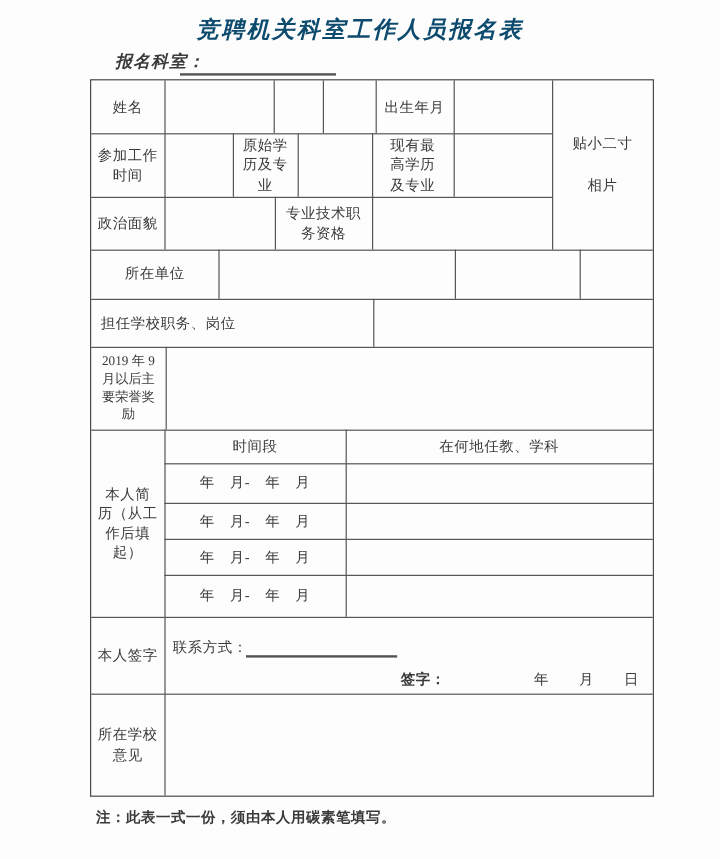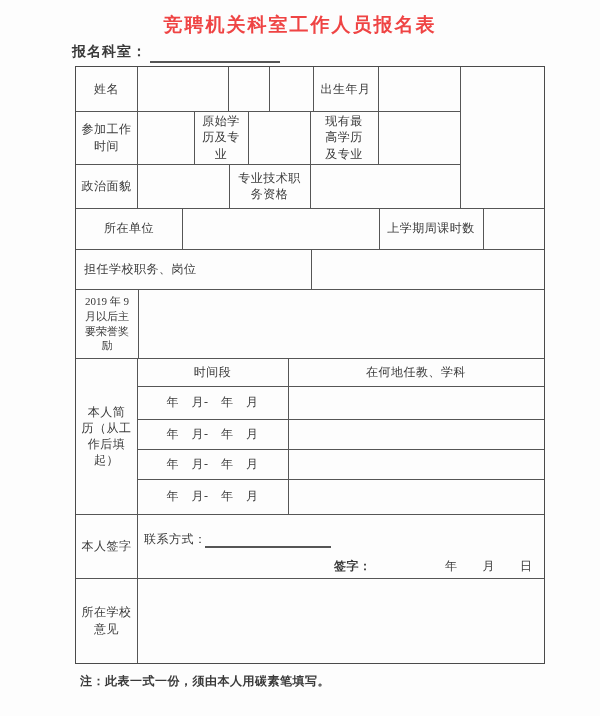--- a/index.html
+++ b/index.html
@@ -1,20 +1,20 @@
 <!DOCTYPE html>
 <html><head>
 <meta charset="utf-8">
 <style>
   html,body{margin:0;padding:0;background:#ffffff;}
   .page{position:relative;width:600px;height:716px;background:#fdfdfd;overflow:hidden;
         font-family:"Liberation Serif","DejaVu Serif",serif;color:#3a3a3a;}
   .title{position:absolute;top:12px;left:0;width:100%;text-align:center;
-         font-size:19px;font-weight:bold;letter-spacing:2px;color:#ef4444;}
-  .dept{position:absolute;left:72px;top:43px;font-size:14px;font-weight:bold;letter-spacing:1px;}
+         font-size:19px;font-weight:bold;letter-spacing:2px;color:#0c4a6e;font-style:italic;}
+  .dept{position:absolute;left:96px;top:43px;font-size:14px;font-weight:bold;letter-spacing:1px;font-style:italic;}
   .dept-line{position:absolute;left:150px;top:61px;width:130px;height:2px;background:#555;}
   .tbl{position:absolute;left:75px;top:66px;width:468px;height:596px;
        border:1.5px solid #4a4a4a;box-sizing:content-box;}
   .hl{position:absolute;height:1px;background:#565656;}
   .vl{position:absolute;width:1px;background:#565656;}
   .cell{position:absolute;display:flex;align-items:center;justify-content:center;
         text-align:center;font-size:12px;line-height:1.35;white-space:pre-line;
         letter-spacing:0.5px;box-sizing:border-box;}
   .left{justify-content:flex-start;text-align:left;padding-left:8px;}
   .small{font-size:11px;letter-spacing:0;font-family:Liberation Serif, serif;}
@@ -71,20 +71,23 @@
     <i class="vl" style="left:212px;top:291px;height:156px"></i>
     <i class="vl" style="left:61px;top:447px;height:64px"></i>
     <i class="vl" style="left:61px;top:511px;height:85px"></i>
 
     <div class="cell" style="left:0;top:0;width:61px;height:44px">姓名</div>
     <div class="cell" style="left:61px;top:0;width:91px;height:44px"></div>
     <div class="cell" style="left:193px;top:0;width:44px;height:44px"></div>
     <div class="cell" style="left:237px;top:0;width:65px;height:44px">出生年月</div>
     <div class="cell" style="left:302px;top:0;width:82px;height:44px"></div>
 
+    <div class="cell photo" style="left:384px;top:0;width:84px;height:141px">贴小二寸
+
+相片</div>
 
     <div class="cell" style="left:0;top:44px;width:61px;height:53px">参加工作
 时间</div>
     <div class="cell" style="left:61px;top:44px;width:57px;height:53px"></div>
     <div class="cell" style="left:118px;top:44px;width:54px;height:53px">原始学
 历及专
 业</div>
     <div class="cell" style="left:172px;top:44px;width:62px;height:53px"></div>
     <div class="cell" style="left:234px;top:44px;width:68px;height:53px">现有最
 高学历
@@ -92,21 +95,20 @@
     <div class="cell" style="left:302px;top:44px;width:82px;height:53px"></div>
 
     <div class="cell" style="left:0;top:97px;width:61px;height:44px">政治面貌</div>
     <div class="cell" style="left:61px;top:97px;width:92px;height:44px"></div>
     <div class="cell" style="left:153px;top:97px;width:81px;height:44px">专业技术职
 务资格</div>
     <div class="cell" style="left:234px;top:97px;width:150px;height:44px"></div>
 
     <div class="cell" style="left:0;top:141px;width:106px;height:41px">所在单位</div>
     <div class="cell" style="left:106px;top:141px;width:197px;height:41px"></div>
-    <div class="cell" style="left:303px;top:141px;width:104px;height:41px">上学期周课时数</div>
     <div class="cell" style="left:407px;top:141px;width:61px;height:41px"></div>
 
     <div class="cell left" style="left:0;top:182px;width:235px;height:40px">担任学校职务、岗位</div>
     <div class="cell" style="left:235px;top:182px;width:233px;height:40px"></div>
 
     <div class="cell small" style="left:0;top:222px;width:62px;height:69px">2019 年 9
 月以后主
 要荣誉奖
 励</div>
     <div class="cell" style="left:62px;top:222px;width:406px;height:69px"></div>

